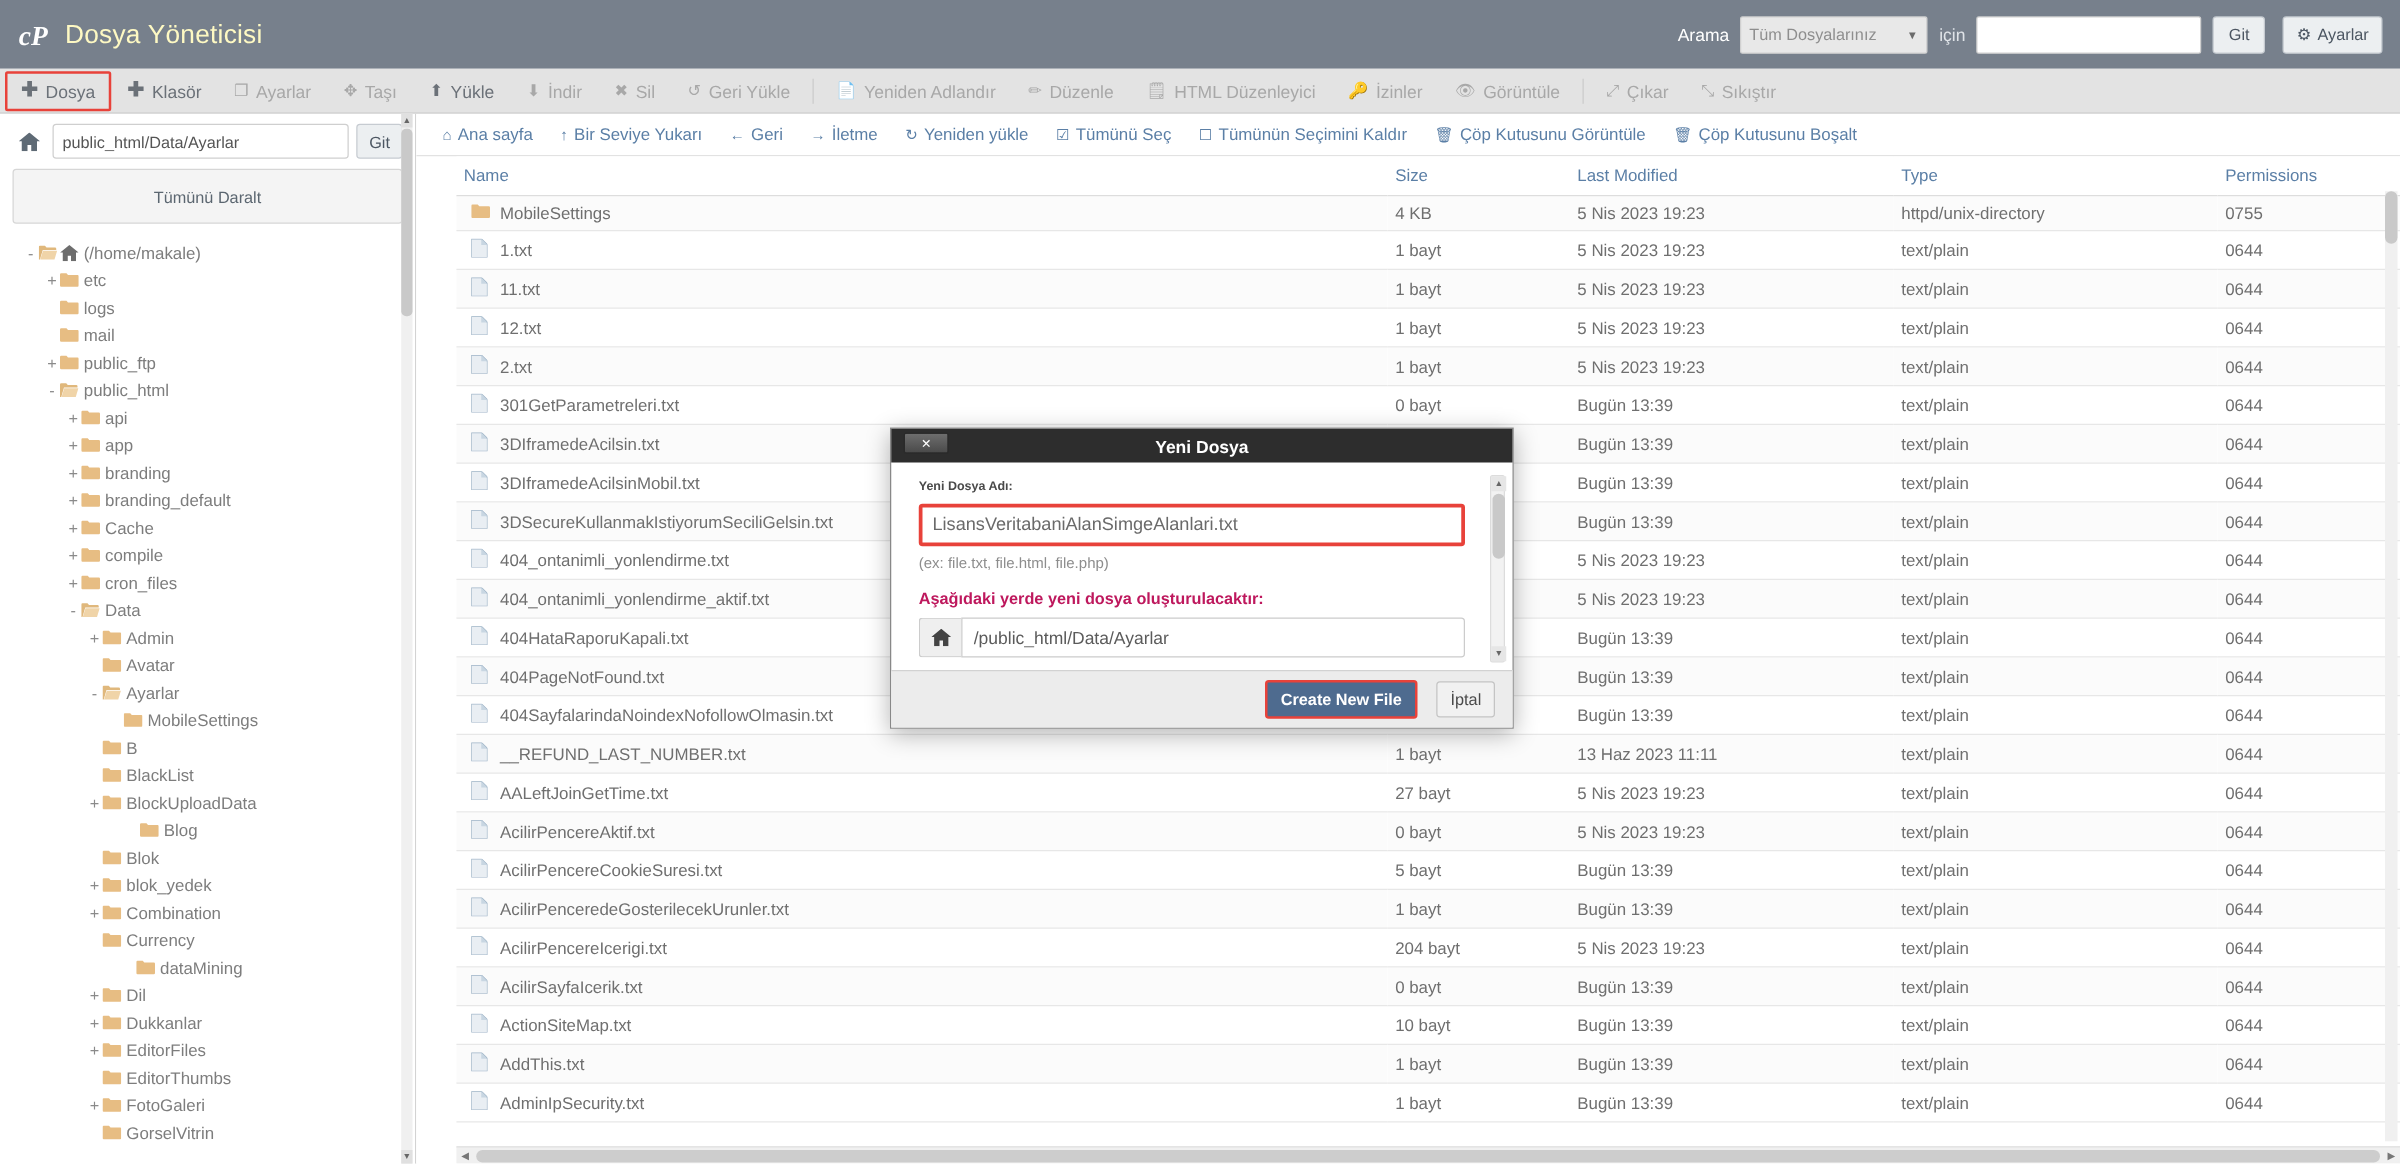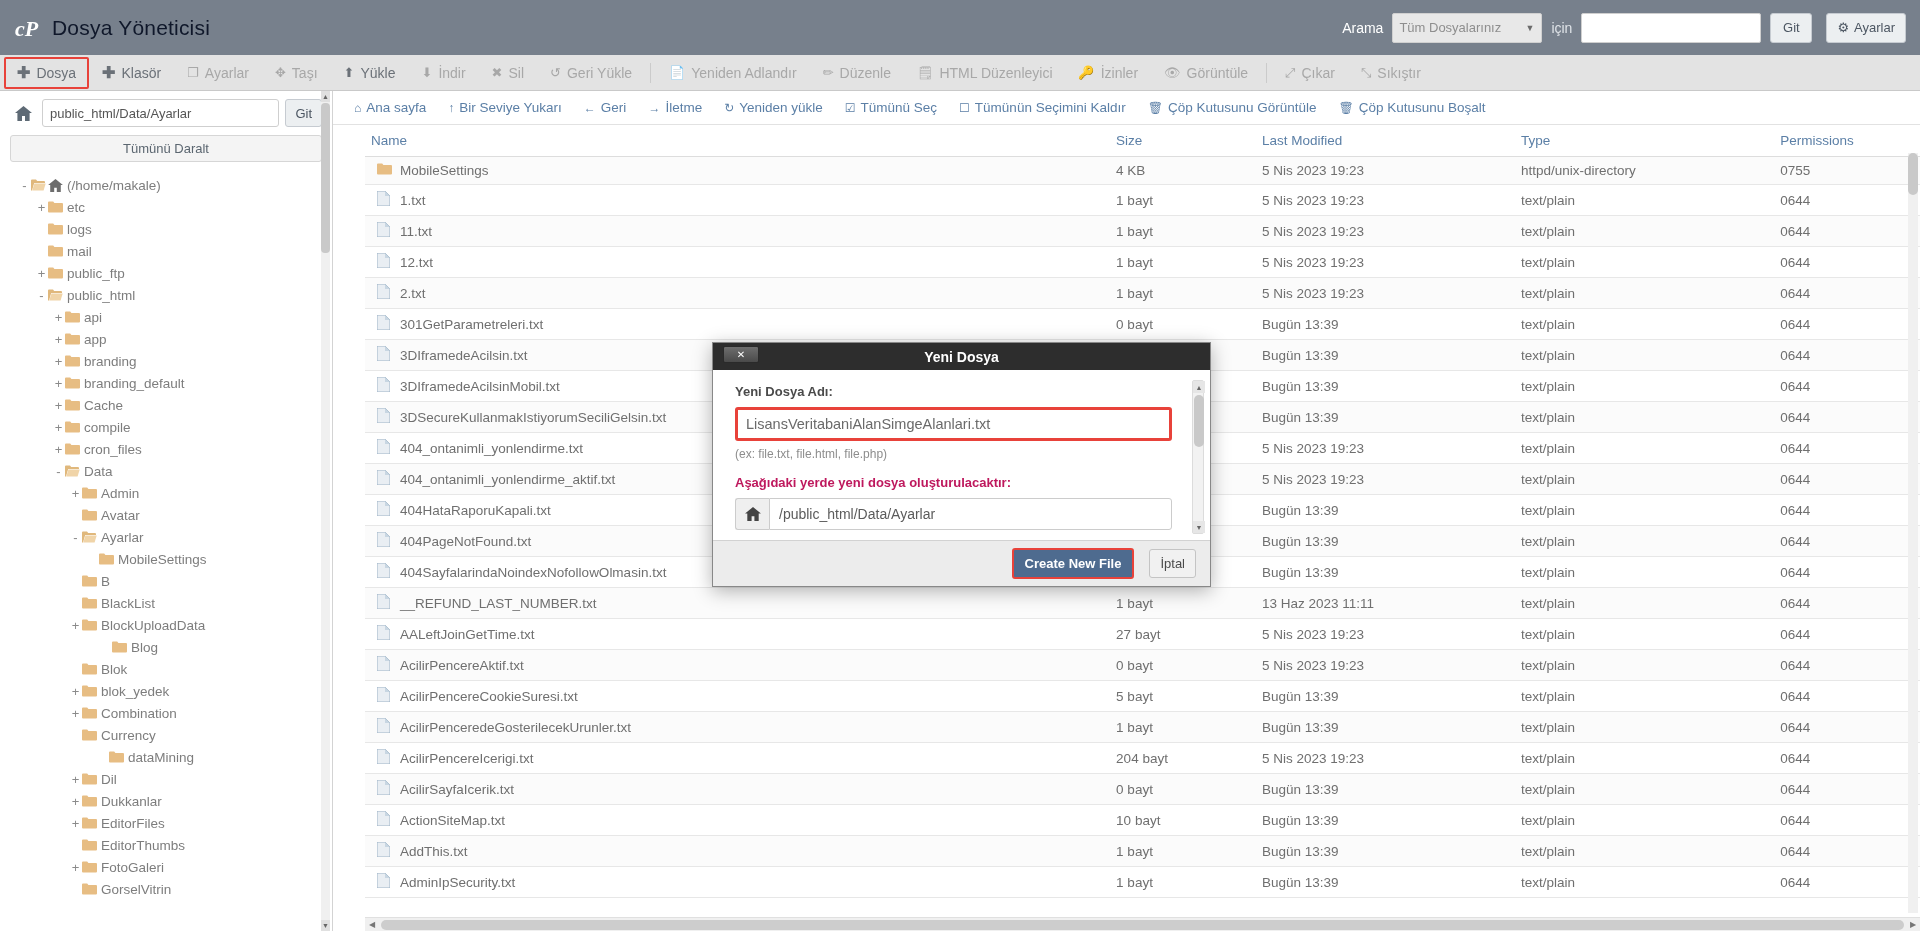--- a/index.html
+++ b/index.html
@@ -22,21 +22,21 @@
     padding: 0 14px;
     position: relative;
   }
   .cp-logo {
     width: 28px; height: 28px;
     display: flex; align-items: center; justify-content: center;
     margin-right: 10px;
   }
   .cp-logo svg { display: block; }
   .app-title {
-    color: #0f172a;
+    color: #fef9c3;
     font-size: 21px;
     font-weight: 400;
     letter-spacing: .2px;
   }
   .header-right {
     margin-left: auto;
     display: flex;
     align-items: center;
     gap: 0;
   }
@@ -187,21 +187,21 @@
     background: #eceff1;
     border: 1px solid #c6cbd1;
     border-radius: 3px;
     color: #4c5662;
     font-size: 13px;
     font-family: "Liberation Sans", sans-serif;
     cursor: pointer;
   }
   .collapse-btn {
     margin: 2px 10px 8px 10px;
-    height: 27px;
+    height: 44px;
     background: #f4f4f4;
     border: 1px solid #d6d6d6;
     border-radius: 3px;
     color: #5b6670;
     font-size: 13px;
     font-family: "Liberation Sans", sans-serif;
     cursor: pointer;
   }
   .tree {
     flex: 1;
@@ -370,21 +370,21 @@
     display: flex; align-items: center; justify-content: center;
     cursor: pointer;
   }
   .modal-body {
     padding: 14px 22px 10px 22px;
     position: relative;
     max-height: 172px;
     overflow: hidden;
   }
   .fld-label {
-    font-size: 13px;
+    font-size: 10px;
     font-weight: bold;
     color: #4a4a4a;
     margin-bottom: 8px;
   }
   .name-input {
     width: 437px;
     height: 34px;
     border: 3px solid #e8423a;
     border-radius: 3px;
     padding: 0 8px;

